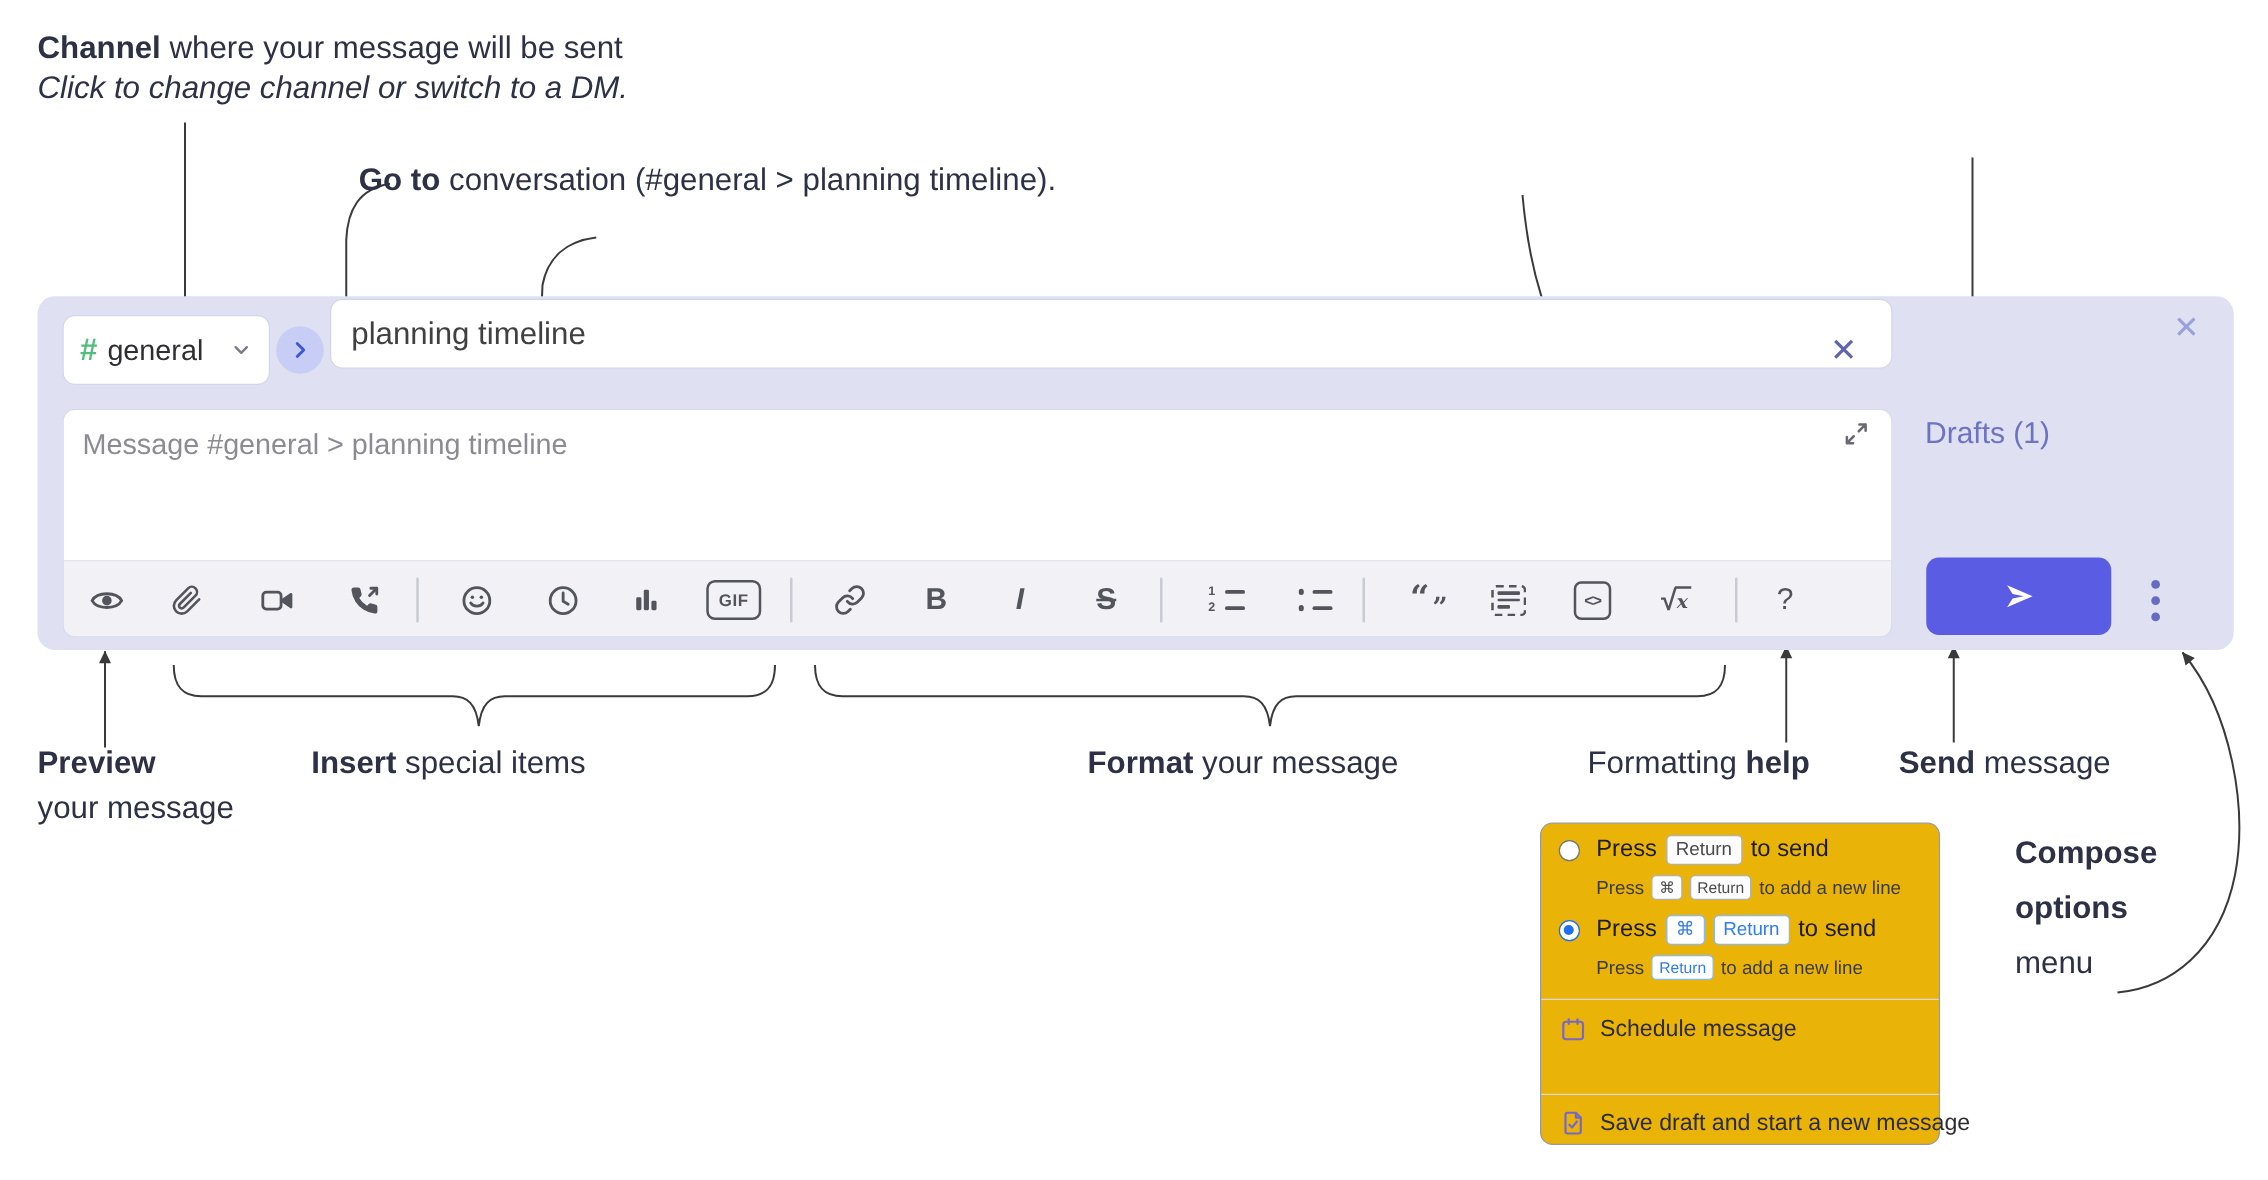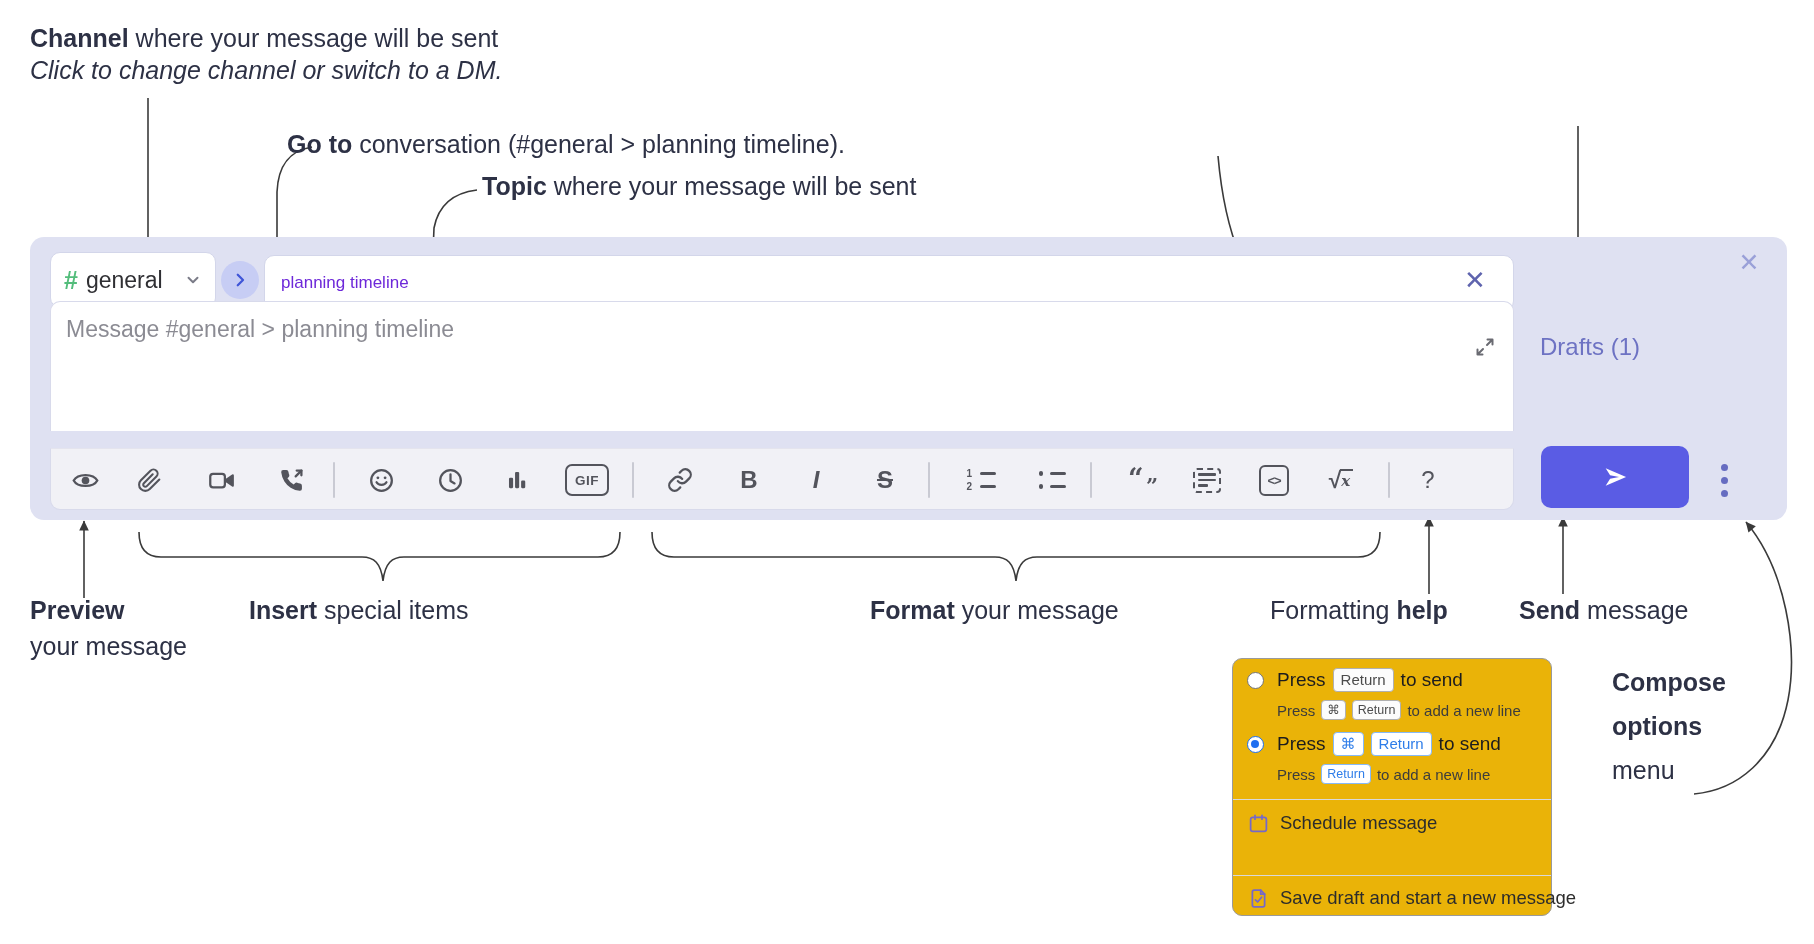--- a/index.html
+++ b/index.html
@@ -8,24 +8,24 @@
   .note{font-size:25px;line-height:32px;color:#2d3145;white-space:nowrap;}
   .b{font-weight:bold;}
   .i{font-style:italic;}
   
   .compose{left:30px;top:237px;width:1757px;height:283px;background:#dfe1f2;border-radius:14px;}
   .whitebox{background:#fff;border:1px solid #d3d6ea;border-radius:10px;box-sizing:border-box;}
   .channel-btn{left:20px;top:15px;width:166px;height:56px;display:flex;align-items:center;padding:0 13px;gap:8px;cursor:pointer;}
   .hash{color:#53bd7b;font-weight:bold;font-size:25px;}
   .chname{font-size:23px;color:#2f2f33;flex:1;}
   .circle-btn{left:191px;top:24px;width:38px;height:38px;border-radius:50%;background:#c7cdf4;display:flex;align-items:center;justify-content:center;}
-  .topic-input{left:234px;top:18px;width:1250px;height:56px;border-radius:10px;border:1px solid #d3d6ea;box-sizing:border-box;padding:0 46px 0 16px;font-family:"Liberation Sans",sans-serif;font-size:17px;color:#6d28d9;outline:none;}
+  .topic-input{left:234px;top:2px;width:1250px;height:56px;border-radius:10px;border:1px solid #d3d6ea;box-sizing:border-box;padding:0 46px 0 16px;font-family:"Liberation Sans",sans-serif;font-size:25px;color:#404040;outline:none;}
   .clear-x{left:1428px;top:26px;width:34px;height:34px;display:flex;align-items:center;justify-content:center;font-size:26px;color:#5f64ae;cursor:pointer;}
   .close-x{left:1702px;top:8px;width:34px;height:34px;display:flex;align-items:center;justify-content:center;font-size:25px;color:#9aa0d8;cursor:pointer;}
-  .msg-input{left:20px;top:64px;width:1464px;height:130px;border:1px solid #d8daeb;border-bottom:0;border-radius:10px 10px 0 0;box-sizing:border-box;padding:14px 40px 14px 15px;font-family:"Liberation Sans",sans-serif;font-size:23px;color:#4c1d95;resize:none;outline:none;}
+  .msg-input{left:20px;top:90px;width:1464px;height:130px;border:1px solid #d8daeb;border-bottom:0;border-radius:10px 10px 0 0;box-sizing:border-box;padding:14px 40px 14px 15px;font-family:"Liberation Sans",sans-serif;font-size:23px;color:#4c1d95;resize:none;outline:none;}
   .msg-input::placeholder{color:#8b8b93;opacity:1;}
   .expand-btn{left:1440px;top:95px;width:30px;height:30px;display:flex;align-items:center;justify-content:center;color:#6a6b72;cursor:pointer;}
   .strip{left:20px;top:211px;width:1464px;height:62px;background:#f1f1f6;border:1px solid #d8daeb;border-top:1px solid #e4e4ee;border-radius:0 0 10px 10px;box-sizing:border-box;}
   .ticon{position:absolute;top:16px;width:30px;height:30px;display:flex;align-items:center;justify-content:center;color:#53545c;cursor:pointer;}
   .tdiv{position:absolute;top:13px;width:2px;height:36px;background:#c9cad3;border-radius:1px;}
   .gif-box{border:2.2px solid #53545c;border-radius:7px;width:44px;height:28px;display:flex;align-items:center;justify-content:center;font-size:13.5px;font-weight:bold;letter-spacing:.5px;}
   .glyph24{font-size:24px;font-weight:600;}
   .strike{text-decoration:line-through;}
   .listicon{display:grid;grid-template-columns:10px 16px;grid-auto-rows:10px;align-items:center;gap:3px 3px;}
   .bar{height:3.4px;background:currentColor;border-radius:2px;width:16px;}
@@ -85,23 +85,20 @@
     </g>
   </svg>
 
   <div class="abs note" style="left:30px;top:22px">
     <div><span class="b">Channel</span><span> where your message will be sent</span></div>
     <div class="i">Click to change channel or switch to a DM.</div>
   </div>
   <div class="abs note" style="left:287px;top:128px">
     <span class="b">Go to</span><span> conversation (#general &gt; planning timeline).</span>
   </div>
-  <div class="abs note" style="left:482px;top:170px">
-    <span class="b">Topic</span><span> where your message will be sent</span>
-  </div>
 
   <div class="abs compose">
     <span class="abs close-x">✕</span>
 
     <div class="abs whitebox channel-btn">
       <span class="hash">#</span>
       <span class="chname">general</span>
       <svg width="18" height="18" viewBox="0 0 24 24" fill="none" stroke="#7b7c88" stroke-width="2.6" stroke-linecap="round" stroke-linejoin="round">
           <polyline points="6 9 12 15 18 9"></polyline>
         </svg>

